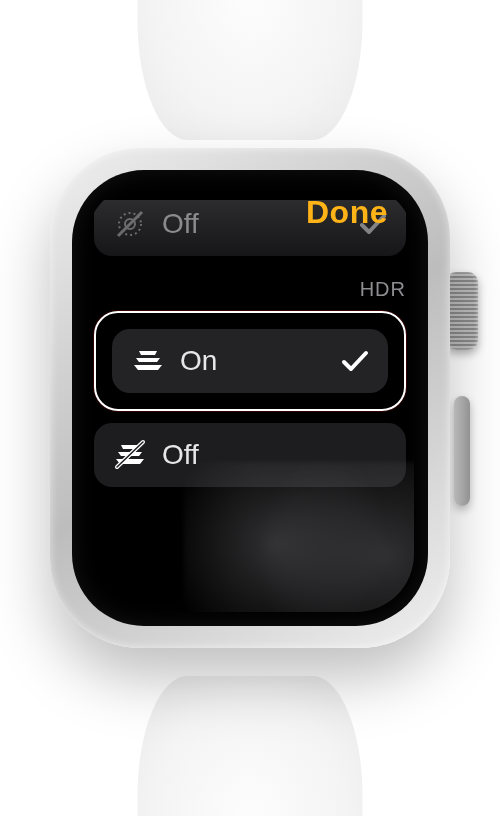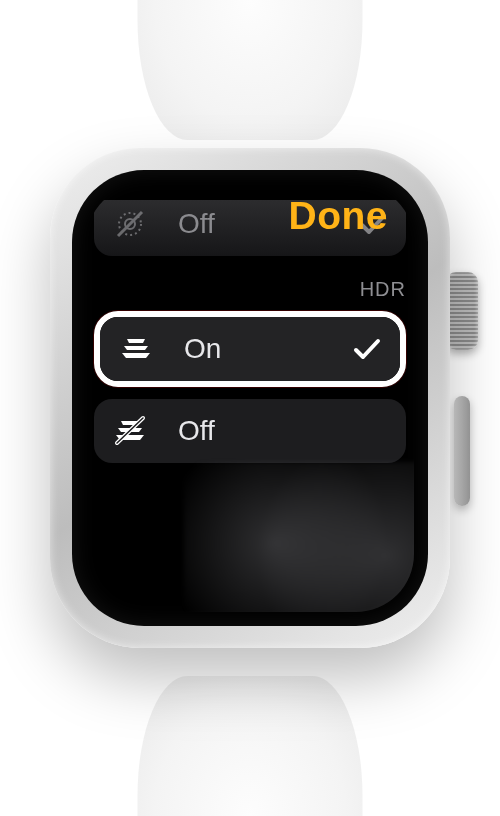--- a/index.html
+++ b/index.html
@@ -69,39 +69,39 @@
   
   .header {
     position: absolute;
     top: 0; left: 0; right: 0;
     height: 60px;
     display: flex; justify-content: flex-end; align-items: flex-start;
     padding: 10px 26px 0 0;
     z-index: 10;
   }
   .done {
-    font-size: 39px;
+    font-size: 32px;
     font-weight: 600;
     color: #ffb317;
     letter-spacing: .5px;
     text-align: center;
   }
 
   
   .content {
     position: absolute;
     top: 28px; left: 0; right: 0; bottom: 0;
     padding: 0 8px;
   }
 
   
   .row {
     display: flex;
     align-items: center;
-    gap: 30px;
+    gap: 14px;
     background: #1d1d1f;
     border-radius: 18px;
     padding: 14px 18px;
     margin-bottom: 12px;
     min-height: 64px;
   }
   .row.partial {
     margin-top: -12px;
     border-top-left-radius: 0;
     border-top-right-radius: 0;
@@ -122,23 +122,23 @@
     font-size: 20px;
     color: #8e8e92;
     text-transform: uppercase;
     letter-spacing: 1px;
     margin: 22px 0 10px 16px;
     font-weight: 500;
     text-align: right;
   }
 
   .highlight {
-    border: 6px solid #ffffff;
+    border: 2px solid #ffffff;
     border-radius: 24px;
-    padding: 0;
+    padding: 16px;
     margin-bottom: 12px;
     box-shadow: 0 0 0 1px rgba(255,0,0,.2);
   }
   .highlight .row { margin-bottom: 0; background:#232325; }
 
   .icon-slot { width: 36px; height: 36px; flex: 0 0 36px; display:flex; align-items:center; justify-content:center; }
   .check { width: 30px; height: 30px; flex: 0 0 30px; }
 
   
   .flare {

